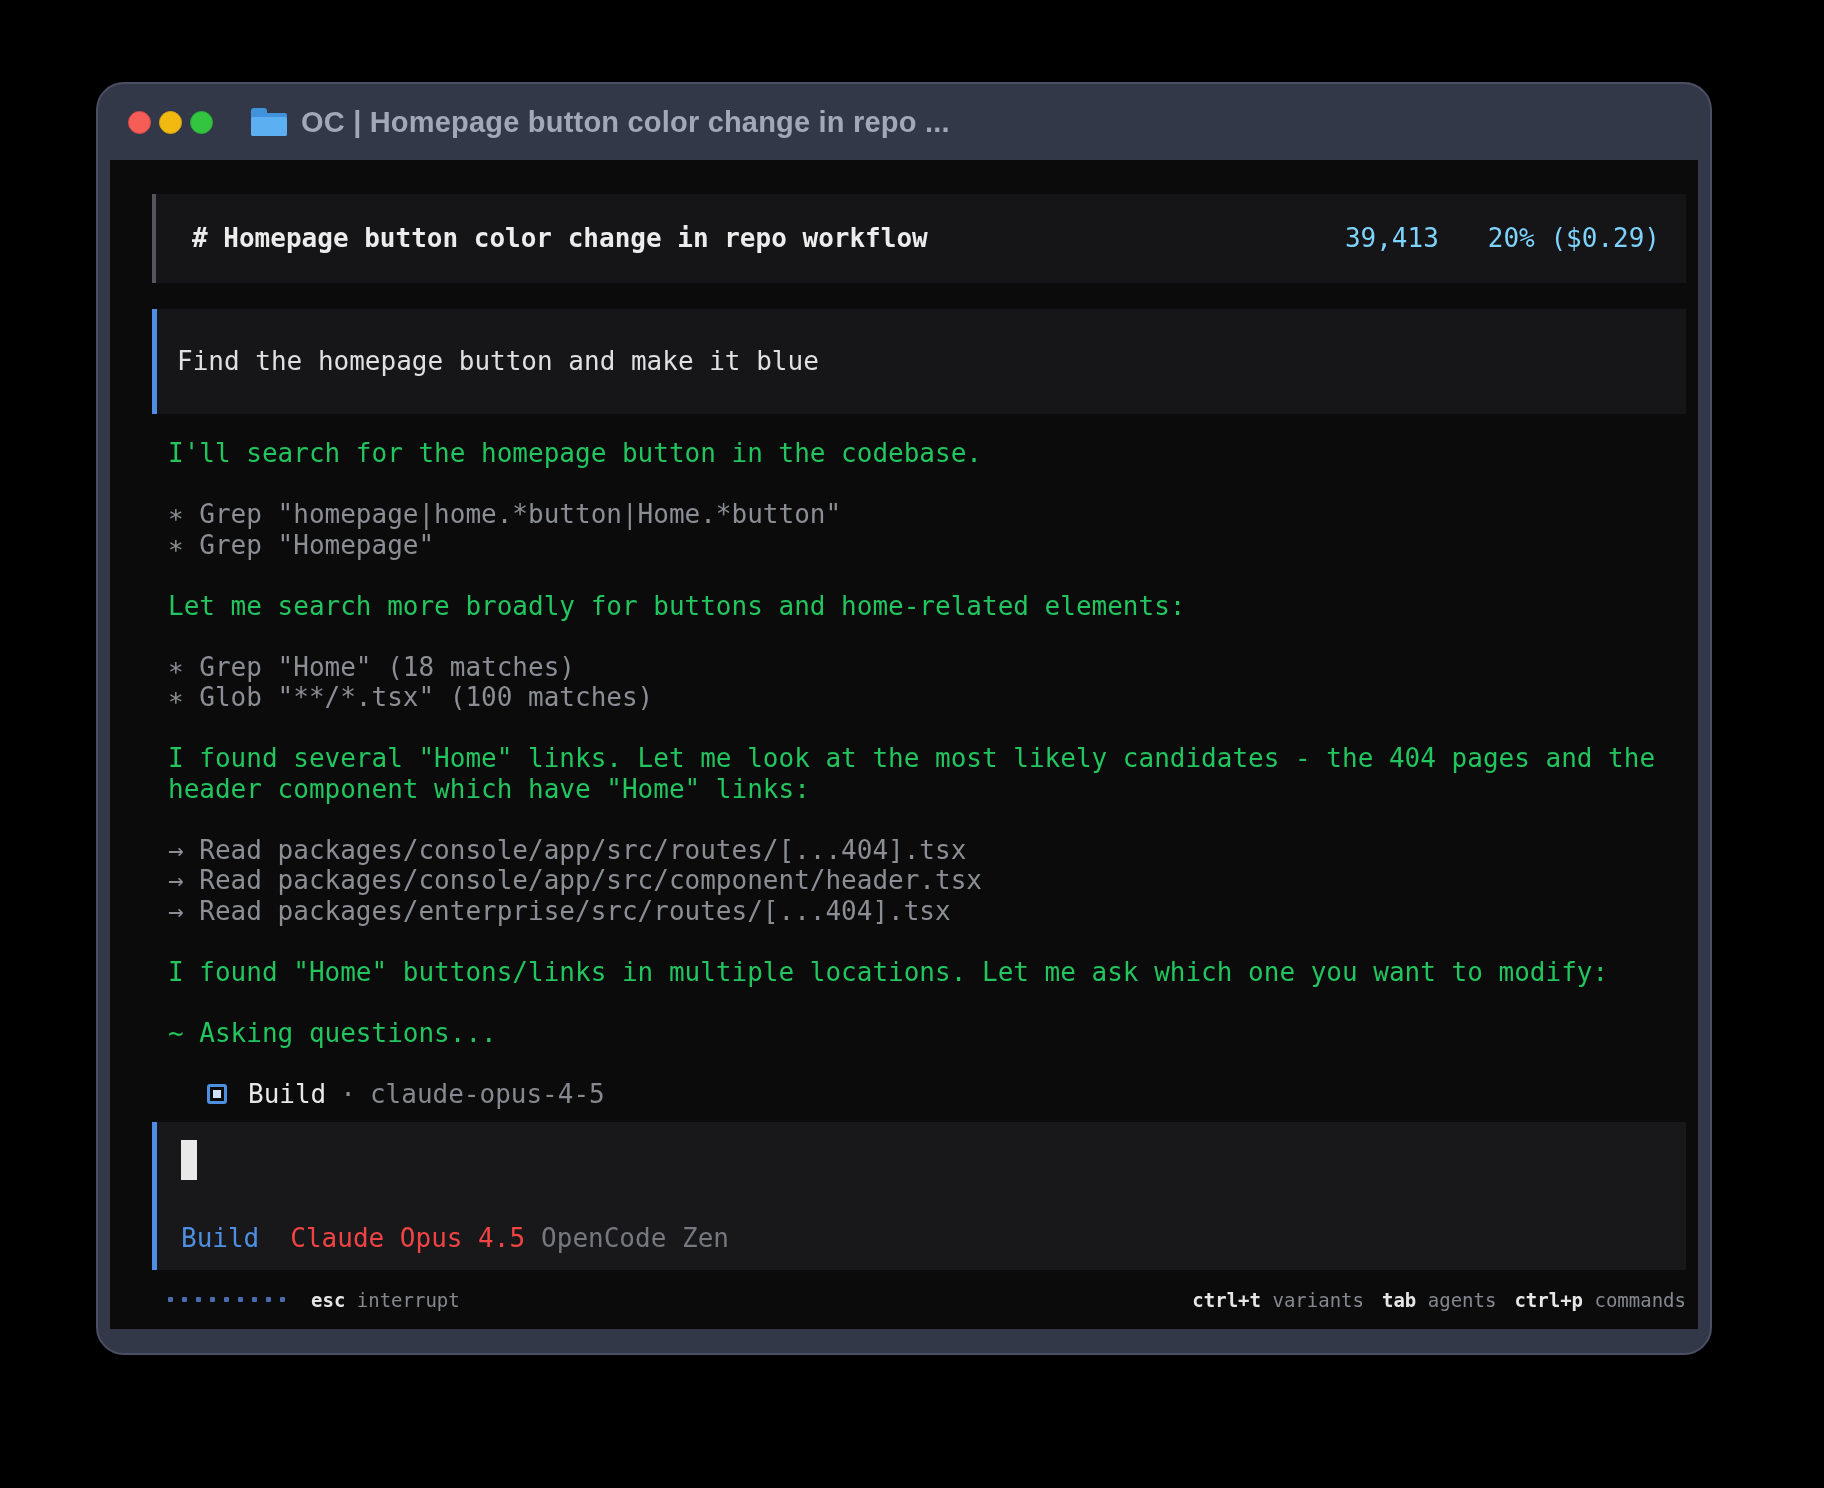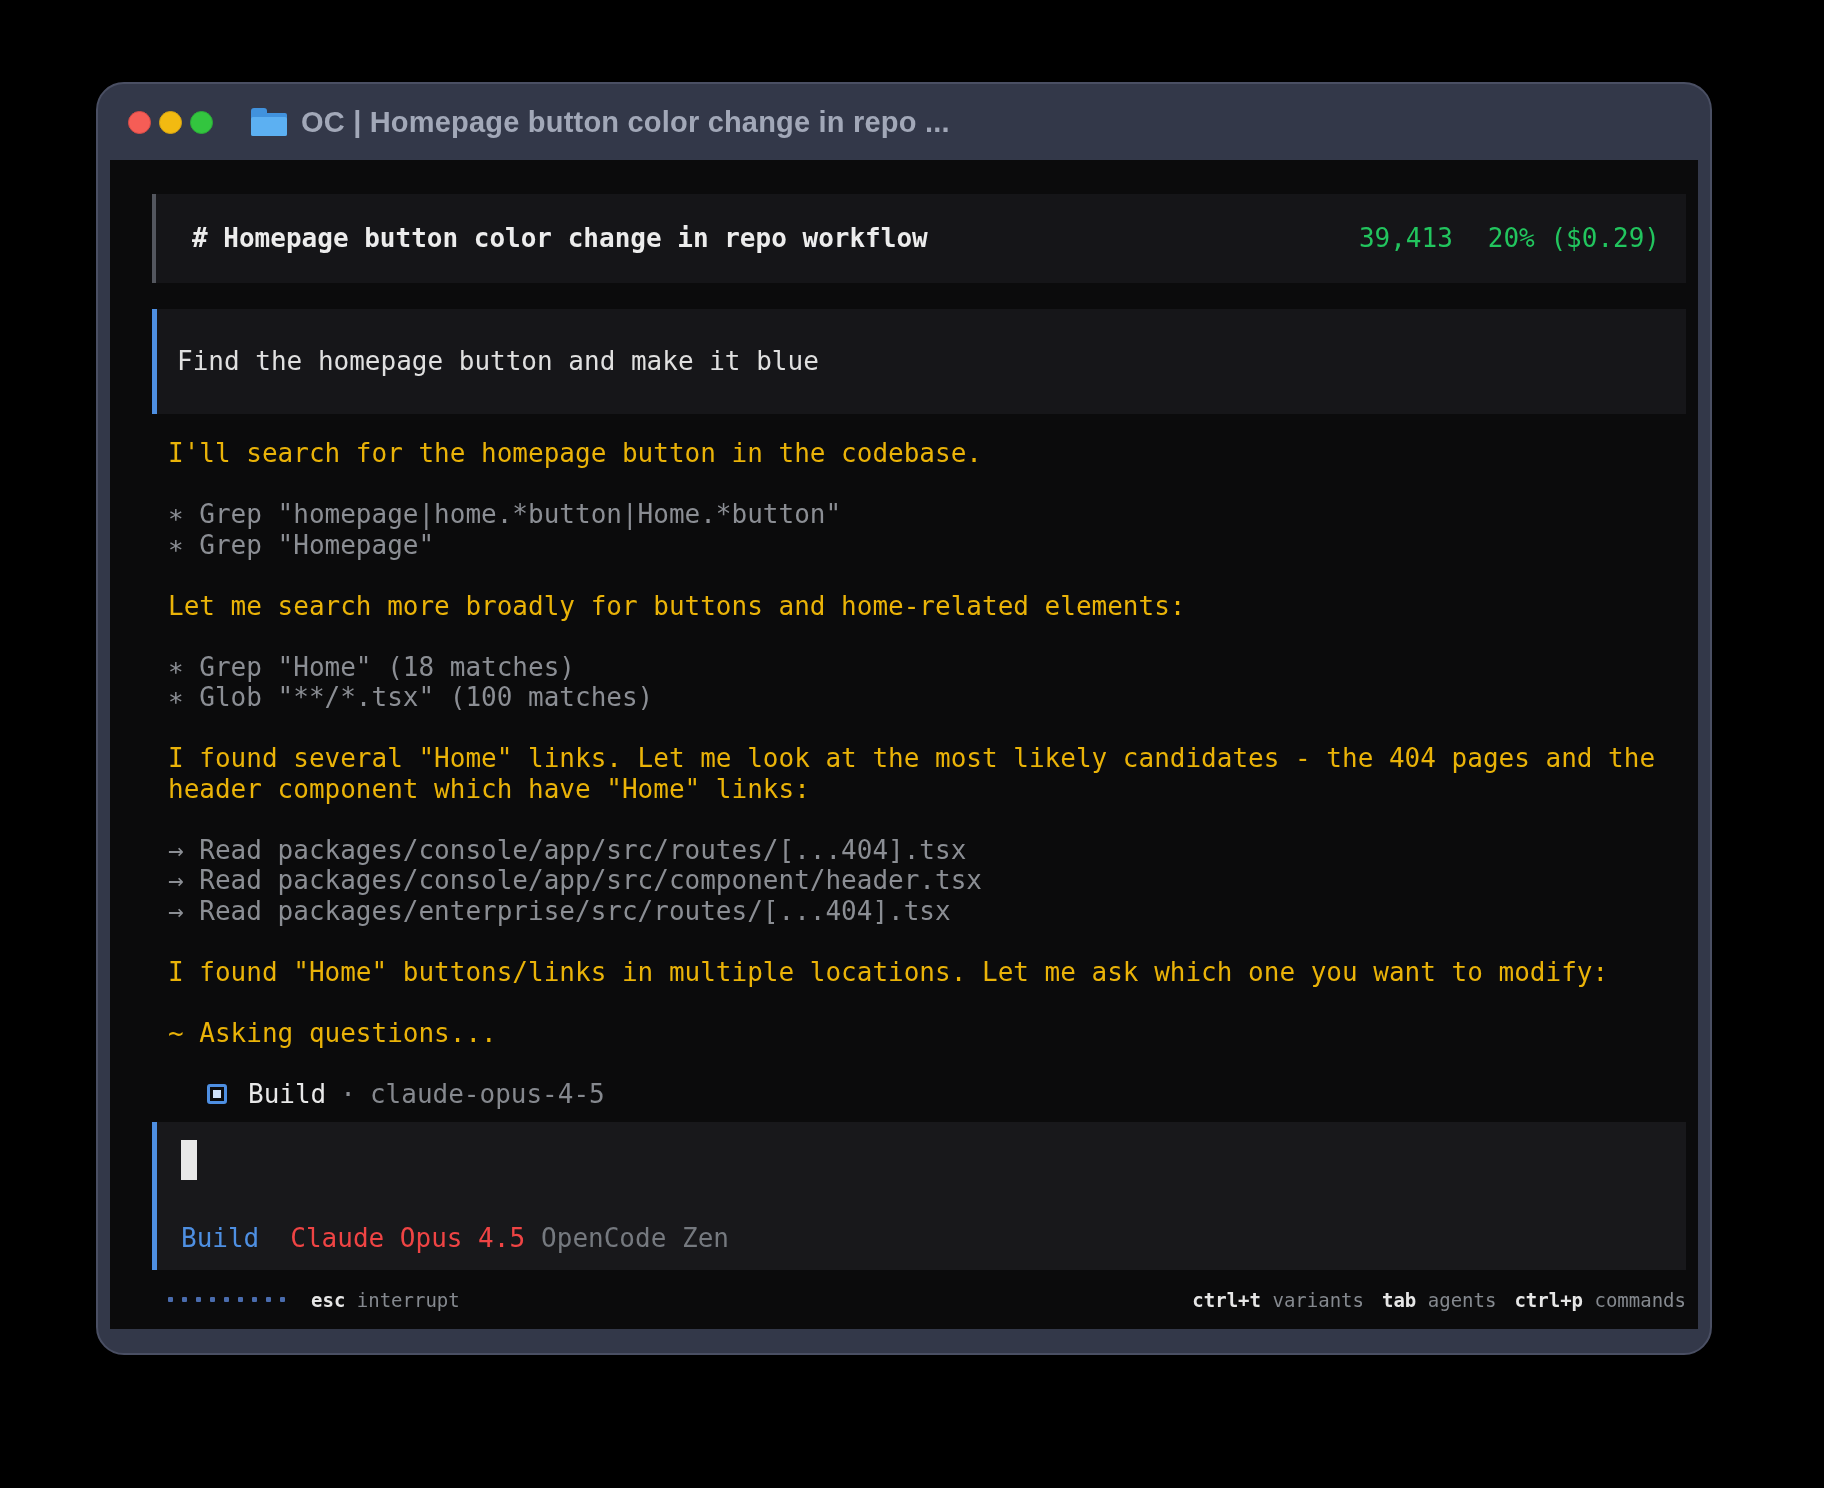--- a/index.html
+++ b/index.html
@@ -38,32 +38,32 @@
   }
 
   .block { margin:0 12px 0 42px; background:#161619; }
 
   .header-block {
     margin-top:34px; border-left:4px solid #53565e;
     padding:29px 26px 29px 36px; display:flex; align-items:flex-end;
     line-height:31px; background:#151518;
   }
   .header-title { font-weight:bold; color:#ececec; white-space:pre; }
-  .header-stats { margin-left:auto; display:flex; gap:35px; color:#22c55e; white-space:pre; }
+  .header-stats { margin-left:auto; display:flex; gap:49px; color:#7dd3fc; white-space:pre; }
 
   .user-block {
     margin-top:26px; border-left:5px solid #4e8fe2;
     padding:37px 20px; line-height:31px; color:#e0e0e0; white-space:pre;
   }
 
   .term { margin:24px 12px 0 58px; line-height:30.5px; }
   .para { margin-bottom:30.5px; }
   .para:last-child { margin-bottom:0; }
   .line { white-space:pre; }
-  .line.text { color:#eab308; }
+  .line.text { color:#22c55e; }
   .line.tool { color:#8b8e94; }
 
   .agent-row { display:flex; align-items:center; height:30.5px; padding-left:39px; }
   .agent-icon {
     width:20px; height:20px; border:3px solid #4e8fe2; border-radius:3px;
     display:flex; align-items:center; justify-content:center; flex:none;
   }
   .agent-icon .inner { width:8px; height:8px; background:#cfe0f8; }
   .agent-name { margin-left:21px; color:#e8e8e8; }
   .agent-sep { margin:0 14px; color:#8b8e94; }

